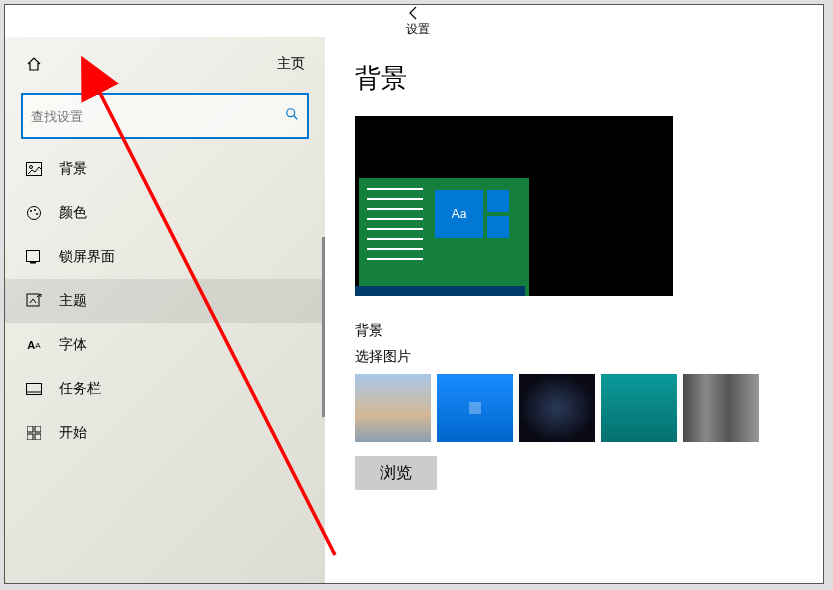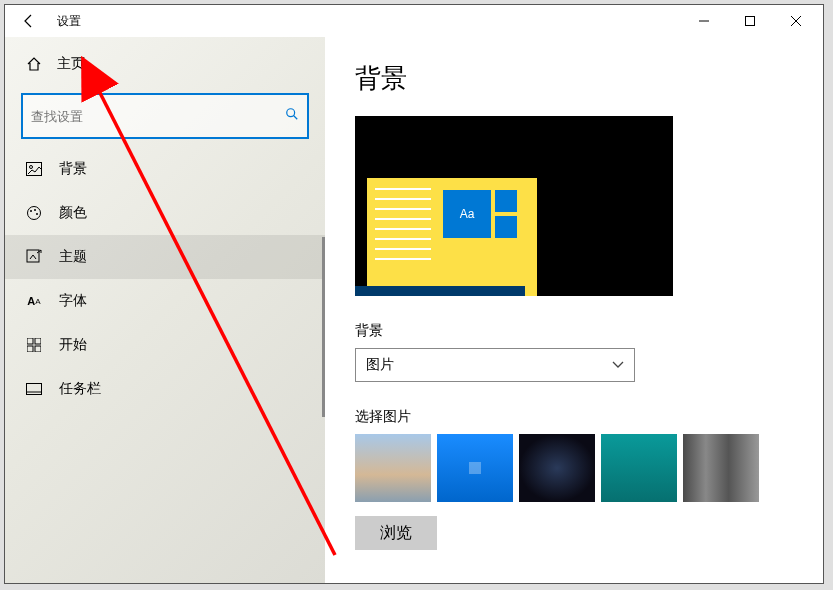--- a/index.html
+++ b/index.html
@@ -1,41 +1,41 @@
 <!DOCTYPE html>
 <html><head>
   <meta charset="utf-8">
   <style>
     * { box-sizing: border-box; margin: 0; padding: 0; font-family: "Microsoft YaHei", "Segoe UI", sans-serif; }
     body { width: 833px; height: 590px; overflow: hidden; background: #e0e0e0; }
     .window { width: 820px; height: 580px; background: #fff; border: 1px solid #555; position: relative; margin: 4px; display: flex; flex-direction: column; }
-    .titlebar { height: 32px; display: flex; align-items: center; padding: 0 4px; background: #fff; }
+    .titlebar { height: 32px; display: flex; align-items: center; padding: 0 4px; background: #fff; flex-direction: column; }
     .back-btn { width: 40px; height: 32px; display: flex; align-items: center; justify-content: center; cursor: pointer; }
     .title-text { font-size: 12px; margin-left: 8px; color: #000; }
     .win-controls { margin-left: auto; display: flex; }
     .win-btn { width: 46px; height: 32px; display: flex; align-items: center; justify-content: center; cursor: pointer; font-size: 12px; }
     .content { flex: 1; display: flex; overflow: hidden; }
     .sidebar { width: 320px; background: linear-gradient(135deg, #f5f5f0 0%, #e8e8e0 50%, #dcdcd5 100%); padding: 0; position: relative; overflow: hidden; }
     .sidebar-inner { padding: 8px 0; }
-    .home-row { display: flex; align-items: center; padding: 10px 20px; cursor: pointer; }
+    .home-row { display: flex; align-items: center; padding: 10px 20px; cursor: pointer; justify-content: space-between; }
     .home-icon { width: 18px; display: flex; align-items: center; justify-content: center; }
     .home-label { margin-left: 14px; font-size: 14px; color: #000; }
     .search-box { margin: 10px 16px 8px 16px; border: 2px solid #0078d4; height: 46px; display: flex; align-items: center; padding: 0 8px; background: rgba(255,255,255,0.6); }
     .search-input { flex: 1; border: none; background: transparent; outline: none; font-size: 13px; color: #555; }
     .search-icon { color: #0078d4; }
     .category-label { font-size: 13px; font-weight: 600; color: #000; padding: 16px 20px 10px 20px; }
     .nav-item { display: flex; align-items: center; padding: 13px 20px; cursor: pointer; }
     .nav-item.selected { background: rgba(0,0,0,0.08); }
     .nav-icon { width: 18px; height: 16px; display: flex; align-items: center; justify-content: center; }
     .nav-label { margin-left: 16px; font-size: 14px; color: #000; }
     .scroll-indicator { position: absolute; right: 0; top: 200px; width: 3px; height: 180px; background: #888; }
     .main { flex: 1; padding: 24px 30px; overflow: hidden; background: #fff; }
     .page-title { font-size: 26px; font-weight: 400; color: #000; margin-bottom: 20px; }
     .preview-box { width: 318px; height: 180px; background: #000; position: relative; margin-bottom: 26px; }
-    .preview-start { position: absolute; left: 12px; bottom: 0; width: 170px; height: 118px; background: #fde047; display: flex; }
+    .preview-start { position: absolute; left: 4px; bottom: 0; width: 170px; height: 118px; background: #15803d; display: flex; }
     .preview-left { width: 72px; padding: 10px 8px; display: flex; flex-direction: column; gap: 8px; }
     .preview-line { height: 2px; background: #fff; }
     .preview-tiles { display: flex; gap: 4px; padding: 12px 4px; }
     .tile-big { width: 48px; height: 48px; background: #0078d4; display: flex; align-items: center; justify-content: center; color: #fff; font-size: 12px; }
     .tile-col { display: flex; flex-direction: column; gap: 4px; }
     .tile-sm { width: 22px; height: 22px; background: #0078d4; }
     .preview-taskbar { position: absolute; left: 0; bottom: 0; width: 170px; height: 10px; background: #003a6b; }
     .field-label { font-size: 14px; color: #000; margin-bottom: 8px; }
     .dropdown { width: 280px; height: 34px; border: 1px solid #888; display: flex; align-items: center; padding: 0 10px; justify-content: space-between; cursor: pointer; margin-bottom: 26px; }
     .dropdown-text { font-size: 14px; color: #000; }
@@ -123,60 +123,69 @@
               <svg width="16" height="16" viewBox="0 0 16 16">
                 <circle cx="8" cy="8" r="6.5" stroke="#000" fill="none"></circle>
                 <circle cx="5" cy="6" r="1" fill="#000"></circle>
                 <circle cx="9" cy="5" r="1" fill="#000"></circle>
                 <circle cx="11" cy="9" r="1" fill="#000"></circle>
               </svg>
             </span>
           <span class="nav-label">颜色</span>
         </div>
 
+        <div class="nav-item">
+          <span class="nav-icon">
+              <svg width="16" height="14" viewBox="0 0 16 14">
+                <rect x="0.5" y="0.5" width="13" height="11" stroke="#000" fill="none"></rect>
+                <rect x="4" y="12" width="6" height="1.5" fill="#000"></rect>
+              </svg>
+            </span>
+          <span class="nav-label">锁屏界面</span>
+        </div>
 
         <div class="nav-item selected">
           <span class="nav-icon">
               <svg width="16" height="16" viewBox="0 0 16 16">
                 <rect x="1" y="1" width="12" height="12" stroke="#000" fill="none"></rect>
                 <path d="M4 10 L7 6 L10 10" stroke="#000" fill="none"></path>
                 <path d="M11 4 L15 1 L15 4" stroke="#000" fill="none"></path>
               </svg>
             </span>
           <span class="nav-label">主题</span>
         </div>
 
         <div class="nav-item">
           <span class="nav-icon">
               <span style="font-size:11px;font-weight:600;">A</span>
               <span style="font-size:8px;">A</span>
             </span>
           <span class="nav-label">字体</span>
+        </div>
+
+        <div class="nav-item">
+          <span class="nav-icon">
+              <svg width="16" height="12" viewBox="0 0 16 12">
+                <rect x="0.5" y="0.5" width="15" height="11" stroke="#000" fill="none"></rect>
+                <line x1="0" y1="9" x2="16" y2="9" stroke="#000"></line>
+              </svg>
+            </span>
+          <span class="nav-label">任务栏</span>
         </div>
 
         <div class="nav-item">
           <span class="nav-icon">
               <svg width="14" height="14" viewBox="0 0 14 14">
                 <rect x="0" y="0" width="6" height="6" fill="none" stroke="#000"></rect>
                 <rect x="8" y="0" width="6" height="6" fill="none" stroke="#000"></rect>
                 <rect x="0" y="8" width="6" height="6" fill="none" stroke="#000"></rect>
                 <rect x="8" y="8" width="6" height="6" fill="none" stroke="#000"></rect>
               </svg>
             </span>
           <span class="nav-label">开始</span>
-        </div>
-
-        <div class="nav-item">
-          <span class="nav-icon">
-              <svg width="16" height="12" viewBox="0 0 16 12">
-                <rect x="0.5" y="0.5" width="15" height="11" stroke="#000" fill="none"></rect>
-                <line x1="0" y1="9" x2="16" y2="9" stroke="#000"></line>
-              </svg>
-            </span>
-          <span class="nav-label">任务栏</span>
         </div>
       </div>
       <div class="scroll-indicator"></div>
     </div>
 
     <div class="main">
       <h1 class="page-title">背景</h1>
 
       <div class="preview-box">
         <div class="preview-start">
@@ -195,28 +204,20 @@
             <div class="tile-col">
               <div class="tile-sm"></div>
                 <div class="tile-sm"></div>
             </div>
           </div>
         </div>
         <div class="preview-taskbar"></div>
       </div>
 
       <div class="field-label">背景</div>
-      <div class="dropdown">
-        <span class="dropdown-text">图片</span>
-        <span class="chevron">
-          <svg width="12" height="8" viewBox="0 0 12 8">
-              <path d="M1 1 L6 6 L11 1" stroke="#444" stroke-width="1.3" fill="none"></path>
-            </svg>
-        </span>
-      </div>
 
       <div class="field-label">选择图片</div>
       <div class="thumbs">
         <div class="thumb thumb1"></div>
         <div class="thumb thumb2"></div>
         <div class="thumb thumb3"></div>
         <div class="thumb thumb4"></div>
         <div class="thumb thumb5"></div>
       </div>
 

